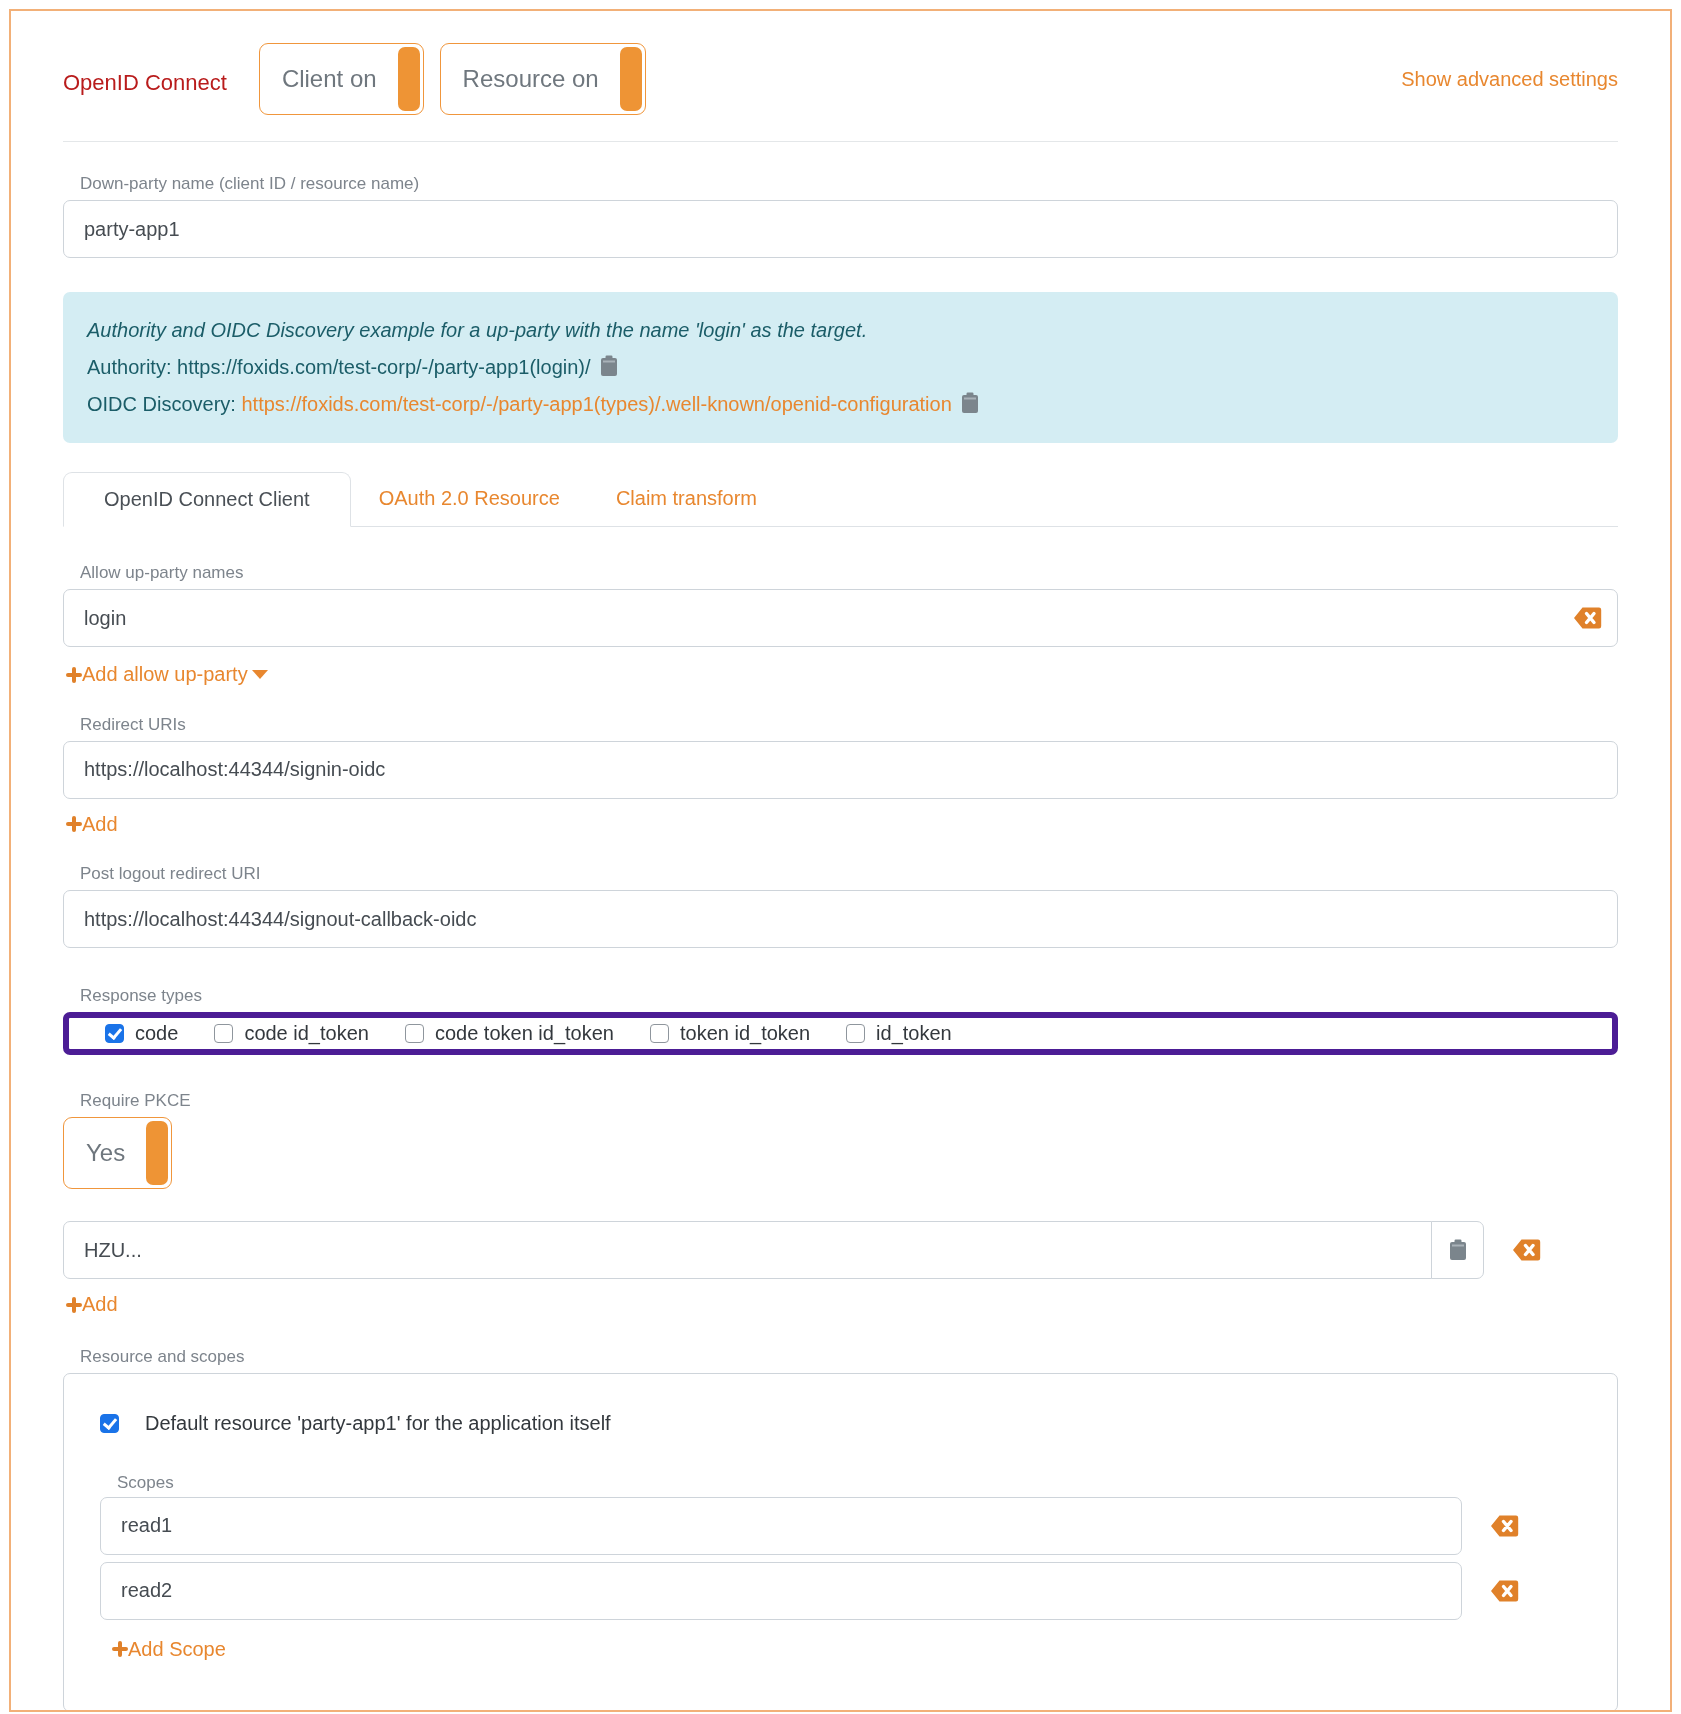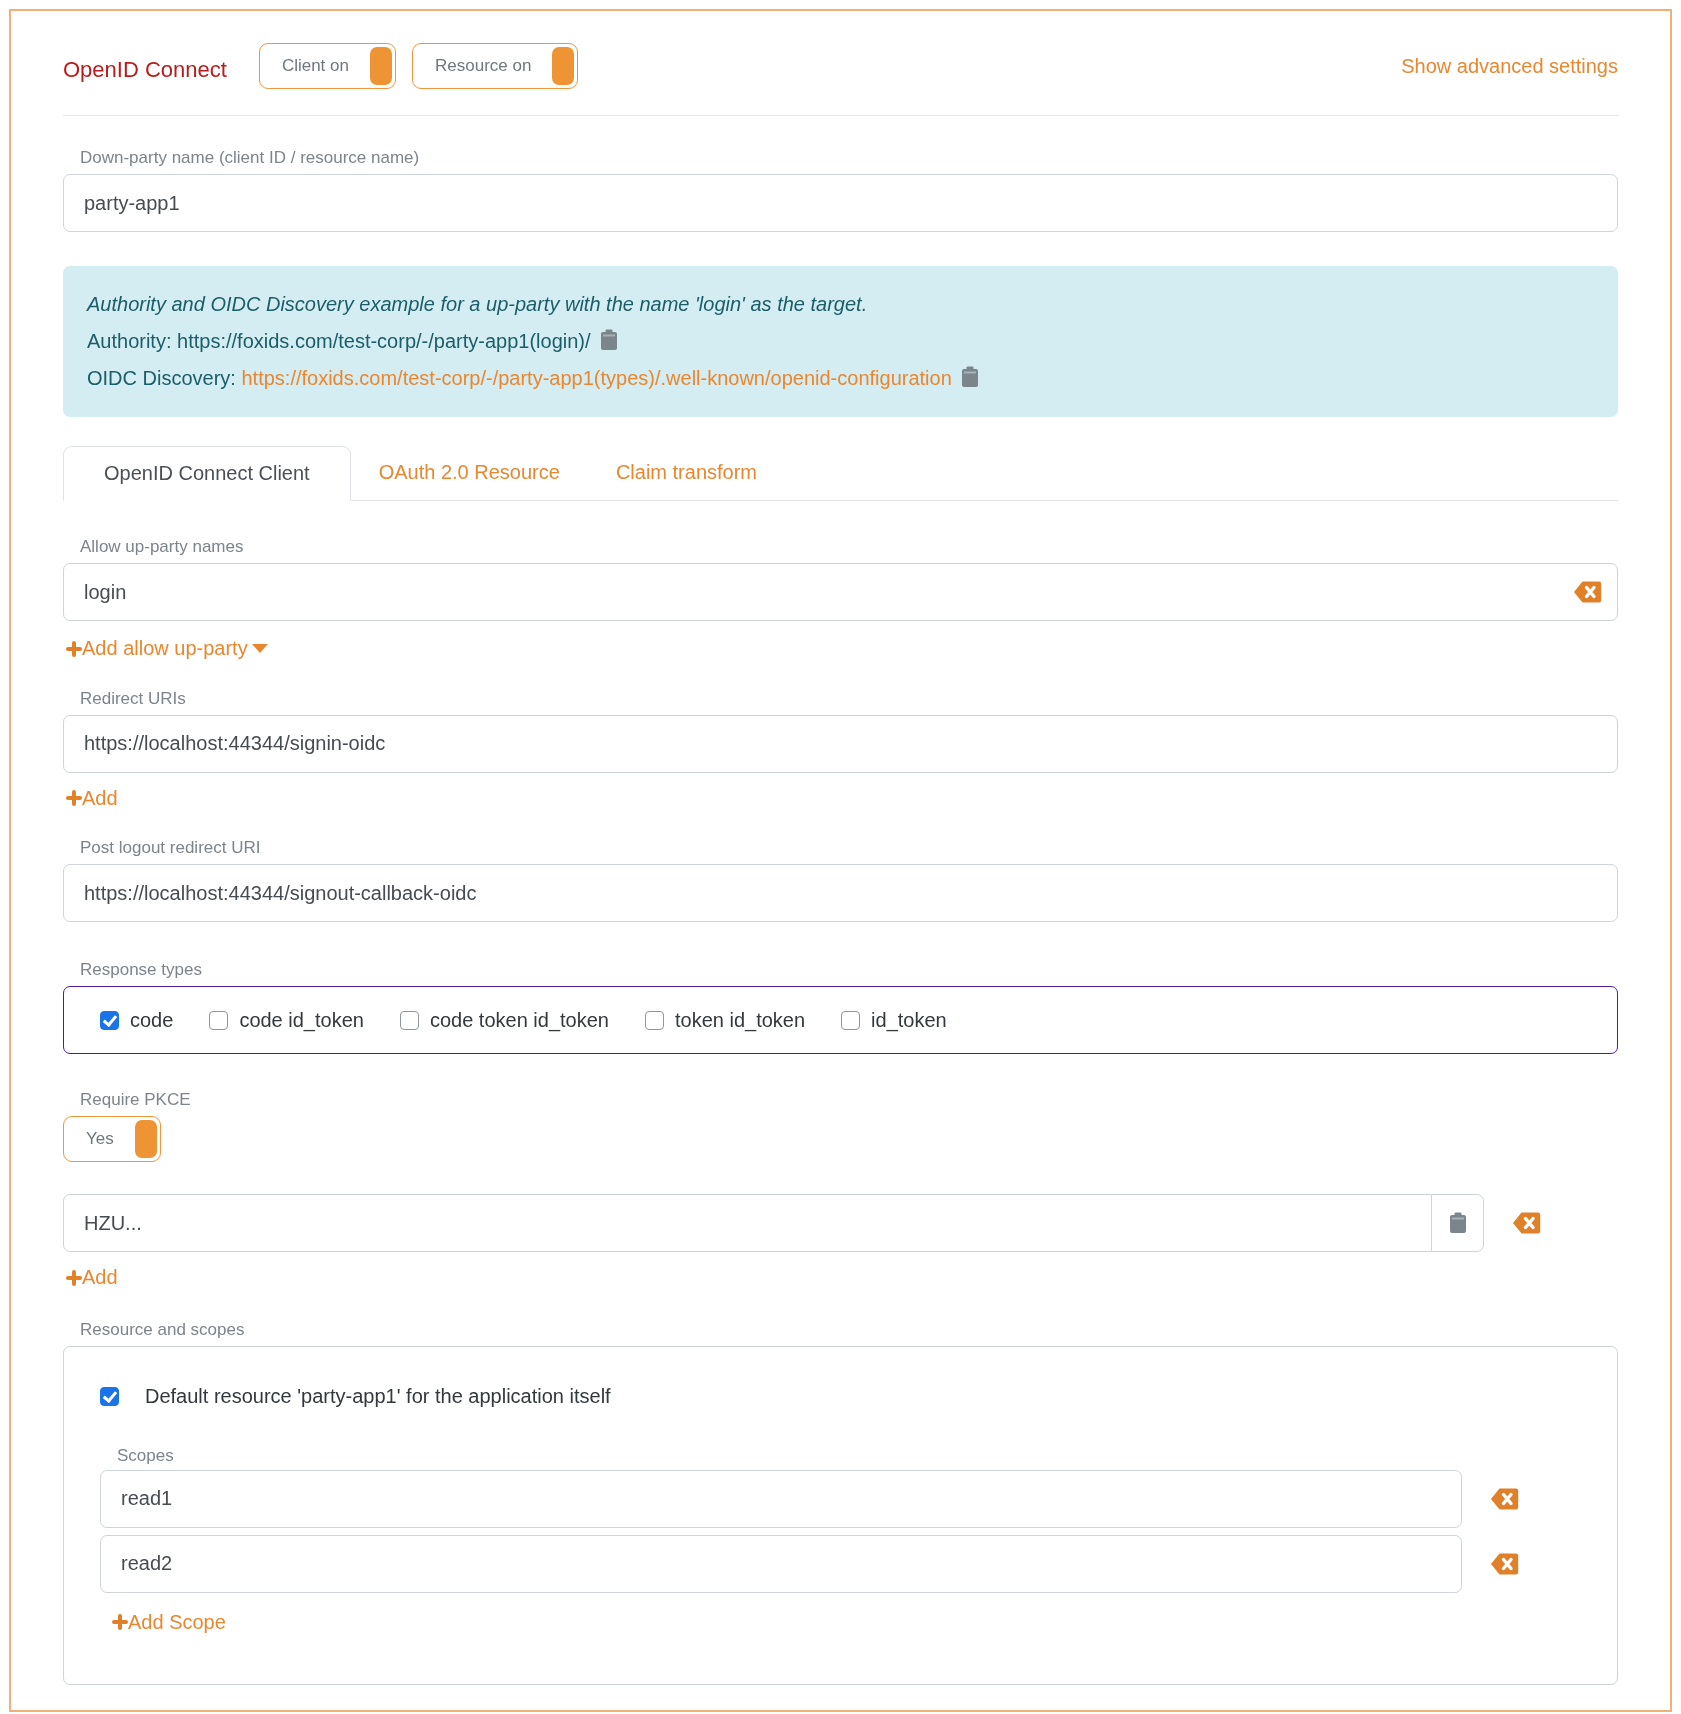--- a/index.html
+++ b/index.html
@@ -16,23 +16,23 @@
     background:#fff;
     padding:32px 52px 0 52px;
     overflow:hidden;
   }
 
   
   .header { display:flex; align-items:center; }
   .page-title { font-size:22px; color:#b91c1c; margin-right:32px;margin-top:8px; }
   .toggle {
     position:relative; display:inline-flex; align-items:center;
-    height:46px; padding:0 46px 0 22px; margin-right:16px;
+    height:72px; padding:0 46px 0 22px; margin-right:16px;
     border:1px solid #f0963c; border-radius:9px; background:#fff;
-    color:#6f777e; font-size:17px; cursor:pointer;
+    color:#6f777e; font-size:24px; cursor:pointer;
   }
   .toggle .pill {
     position:absolute; top:3px; bottom:3px; right:3px; width:22px;
     background:#ee9435; border-radius:7px;
   }
   .adv-link { margin-left:auto; color:#e8872f; font-size:20px; text-decoration:none; cursor:pointer; }
 
   .rule { height:1px; background:#e4e7e9; border:none; margin:26px 0 0 0; }
 
   
@@ -80,21 +80,21 @@
     border:1px solid transparent; margin-bottom:0;
   }
   .tab.active {
     color:#4a5056; background:#fff;
     border:1px solid #dee2e6; border-bottom:1px solid #fff;
     border-radius:9px 9px 0 0; margin-bottom:-1px; padding:15px 40px;
   }
 
   
   .rt-box {
-    margin-top:5px; height:68px; border:1px solid #4c1d95; border-radius:7px;
+    margin-top:5px; height:43px; border:6px solid #4c1d95; border-radius:7px;
     display:flex; padding:0 36px; gap:36px;
   }
   .check-item { display:inline-flex; align-items:center; gap:11px; font-size:20px; color:#33383d; cursor:pointer; }
   .cb {
     width:19px; height:19px; border:1px solid #8f969d; border-radius:4px;
     background:#fff; position:relative; flex:0 0 auto;
   }
   .cb.on { background:#1a73e8; border-color:#1a73e8; }
   .cb.on::after {
     content:""; position:absolute; left:5px; top:1px; width:5px; height:10px;

